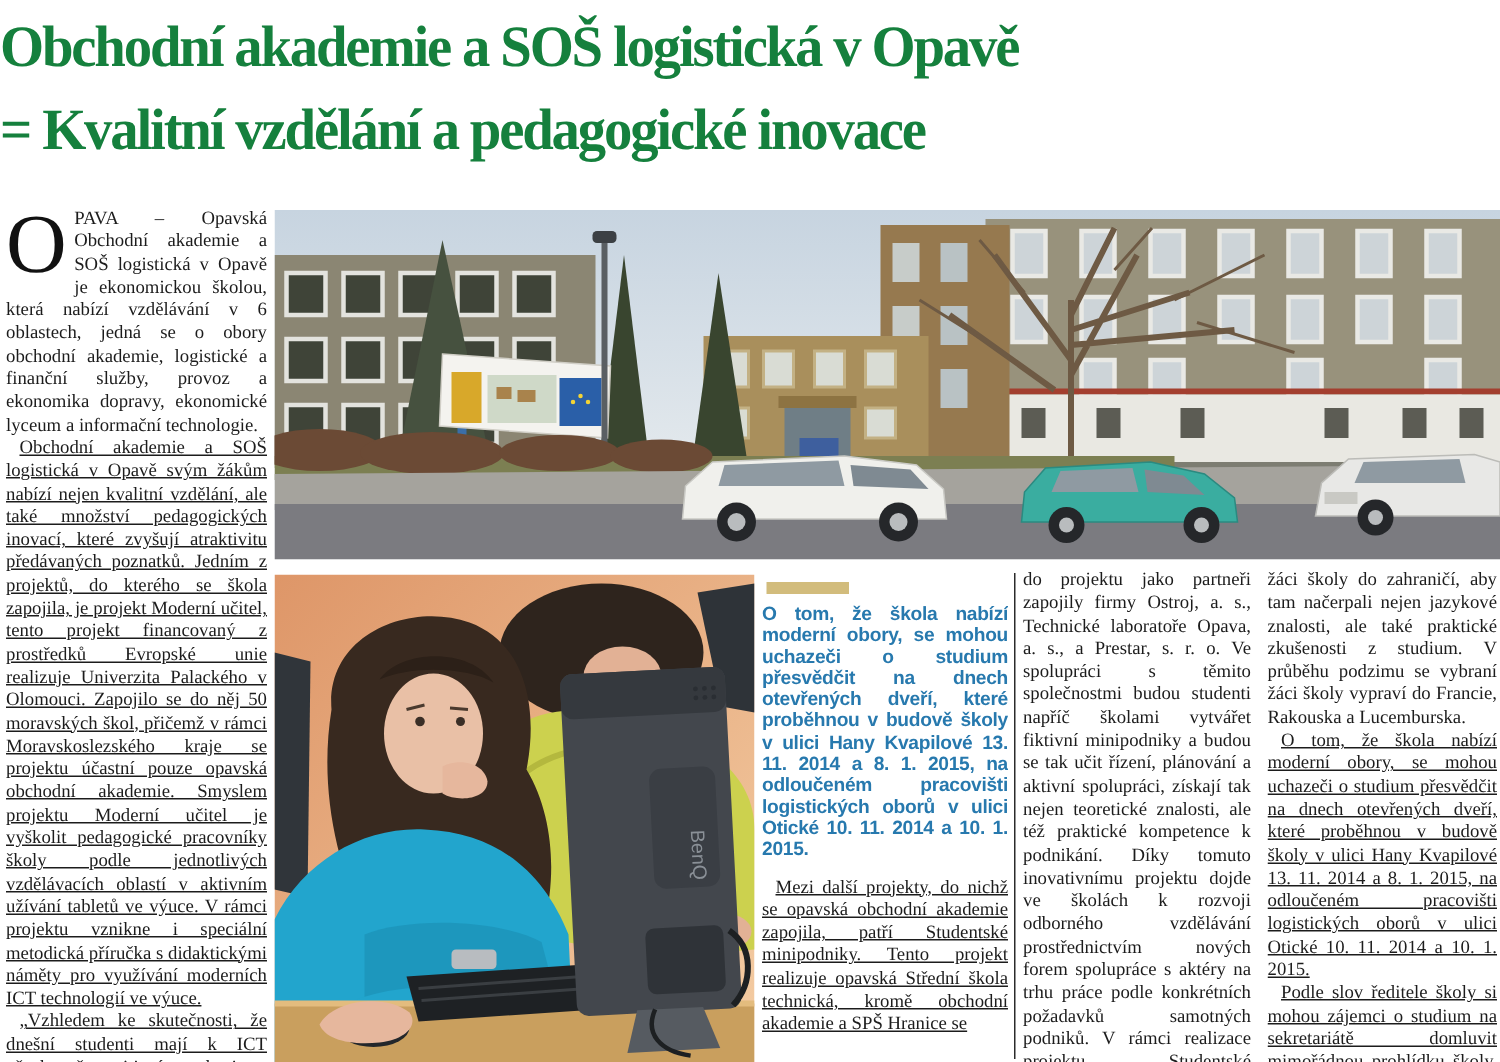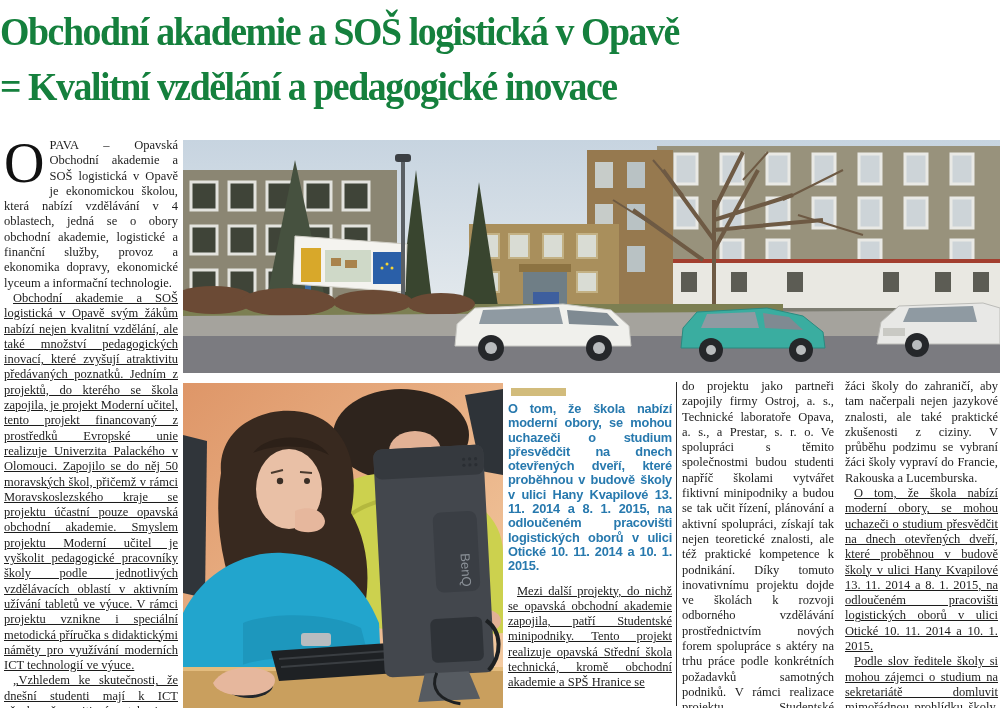--- a/index.html
+++ b/index.html
@@ -49,21 +49,21 @@
 </style>
 </head>
 <body>
 
 <div class="headline">
   <div class="hl">Obchodní akademie a SOŠ logistická v Opavě</div>
   <div class="hl">= Kvalitní vzdělání a pedagogické inovace</div>
 </div>
 
 <div class="col1 bodytext">
-  <p><span class="dropcap">O</span><span>PAVA – Opavská Obchodní akademie a SOŠ logistická v Opavě je ekonomickou školou, která nabízí vzdělávání v 4 oblastech, jedná se o obory obchodní akademie, logistické a finanční služby, provoz a ekonomika dopravy, ekonomické lyceum a informační technologie.</span></p>
+  <p><span class="dropcap">O</span><span>PAVA – Opavská Obchodní akademie a SOŠ logistická v Opavě je ekonomickou školou, která nabízí vzdělávání v 6 oblastech, jedná se o obory obchodní akademie, logistické a finanční služby, provoz a ekonomika dopravy, ekonomické lyceum a informační technologie.</span></p>
   <p class="ind">Obchodní akademie a SOŠ logistická v Opavě svým žákům nabízí nejen kvalitní vzdělání, ale také množství pedagogických inovací, které zvyšují atraktivitu předávaných poznatků. Jedním z projektů, do kterého se škola zapojila, je projekt Moderní učitel, tento projekt financovaný z prostředků Evropské unie realizuje Univerzita Palackého v Olomouci. Zapojilo se do něj 50 moravských škol, přičemž v rámci Moravskoslezského kraje se projektu účastní pouze opavská obchodní akademie. Smyslem projektu Moderní učitel je vyškolit pedagogické pracovníky školy podle jednotlivých vzdělávacích oblastí v aktivním užívání tabletů ve výuce. V rámci projektu vznikne i speciální metodická příručka s didaktickými náměty pro využívání moderních ICT technologií ve výuce.</p>
   <p class="ind">„Vzhledem ke skutečnosti, že dnešní studenti mají k ICT všeobecně pozitivní vztah, jsme přesvědčeni, že podaří-li se nám aktivně zapojit moderní techniku do výuky, vzroste také motivace žáků k samotnému studiu. S dřívějšími projekty v oblasti využívání informačních a komunikačních technologií máme pozitivní zkušenosti,“ dodává ředitel školy Ing. Petr Kyjovský. Tímto projektem škola na-</p>
 </div>
 
 <svg class="photo1" viewBox="0 0 817 233">
   <defs>
     <linearGradient id="sky" x1="0" y1="0" x2="0" y2="1">
       <stop offset="0" stop-color="#c7d4e0"></stop>
         <stop offset="1" stop-color="#eef1f2"></stop>
     </linearGradient>
@@ -293,16 +293,16 @@
 </div>
 
 <div class="vrule"></div>
 
 <div class="col3 bodytext">
   <p>do projektu jako partneři zapojily firmy Ostroj, a. s., Technické laboratoře Opava, a. s., a Prestar, s. r. o. Ve spolupráci s těmito společnostmi budou studenti napříč školami vytvářet fiktivní minipodniky a budou se tak učit řízení, plánování a aktivní spolupráci, získají tak nejen teoretické znalosti, ale též praktické kompetence k podnikání. Díky tomuto inovativnímu projektu dojde ve školách k rozvoji odborného vzdělávání prostřednictvím nových forem spolupráce s aktéry na trhu práce podle konkrétních požadavků samotných podniků. V rámci realizace projektu Studentské minipodniky dojde k vytvoření sítě středních škol a firem, pedagogičtí pracovníci budou mít možnost aplikovat poznatky z praxe ve výuce a vznikne také metodika o spolupráci firem a středních škol.</p>
 
 </div>
 
 <div class="col4 bodytext">
-  <p>žáci školy do zahraničí, aby tam načerpali nejen jazykové znalosti, ale také praktické zkušenosti z ciziny. V průběhu podzimu se vybraní žáci školy vypraví do Francie, Rakouska a Lucemburska.</p>
+  <p>žáci školy do zahraničí, aby tam načerpali nejen jazykové znalosti, ale také praktické zkušenosti z studium. V průběhu podzimu se vybraní žáci školy vypraví do Francie, Rakouska a Lucemburska.</p>
   <p class="ind">O tom, že škola nabízí moderní obory, se mohou uchazeči o studium přesvědčit na dnech otevřených dveří, které proběhnou v budově školy v ulici Hany Kvapilové 13. 11. 2014 a 8. 1. 2015, na odloučeném pracovišti logistických oborů v ulici Otické 10. 11. 2014 a 10. 1. 2015.</p>
   <p class="ind">Podle slov ředitele školy si mohou zájemci o studium na sekretariátě domluvit mimořádnou prohlídku školy, ale též výuky, i mimo výše uvedené termíny. Bližší informace o škole, nabízených oborech i konkrétních časech dnů otevřených dveří mohou zájemci získat na internetových stránkách školy www.oa-opava.cz.</p>
 </div>
 
 </body></html>

